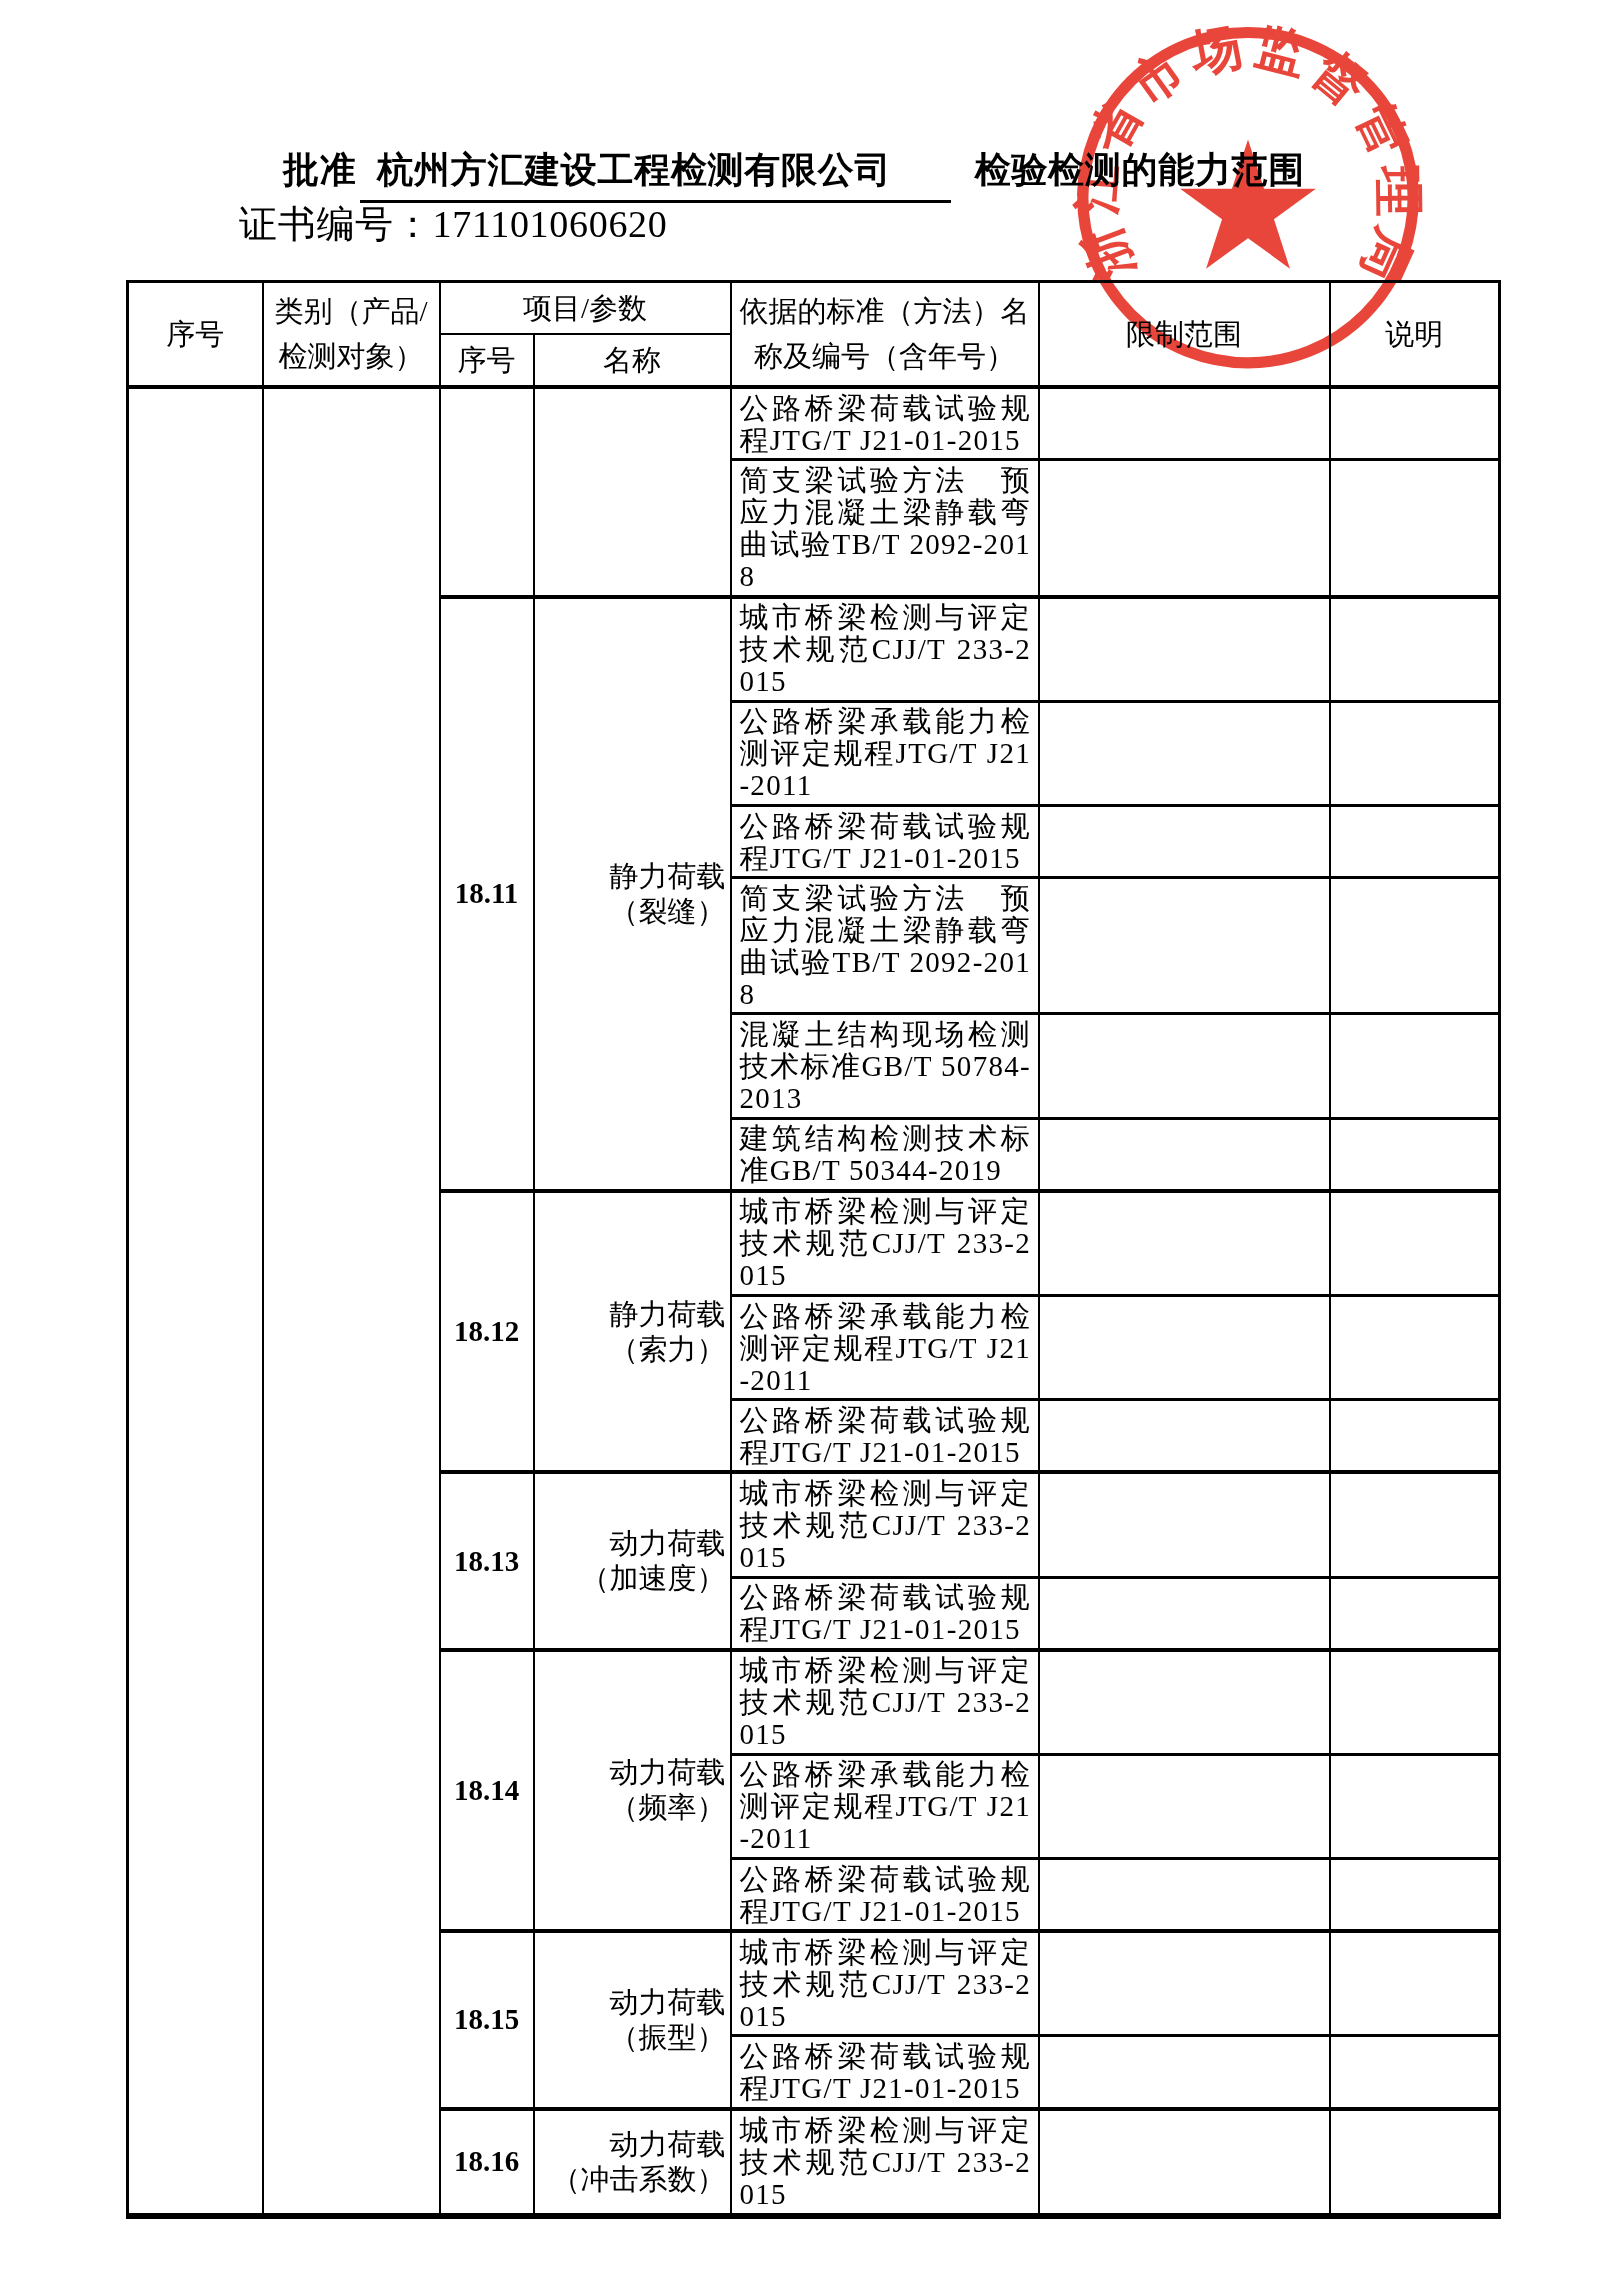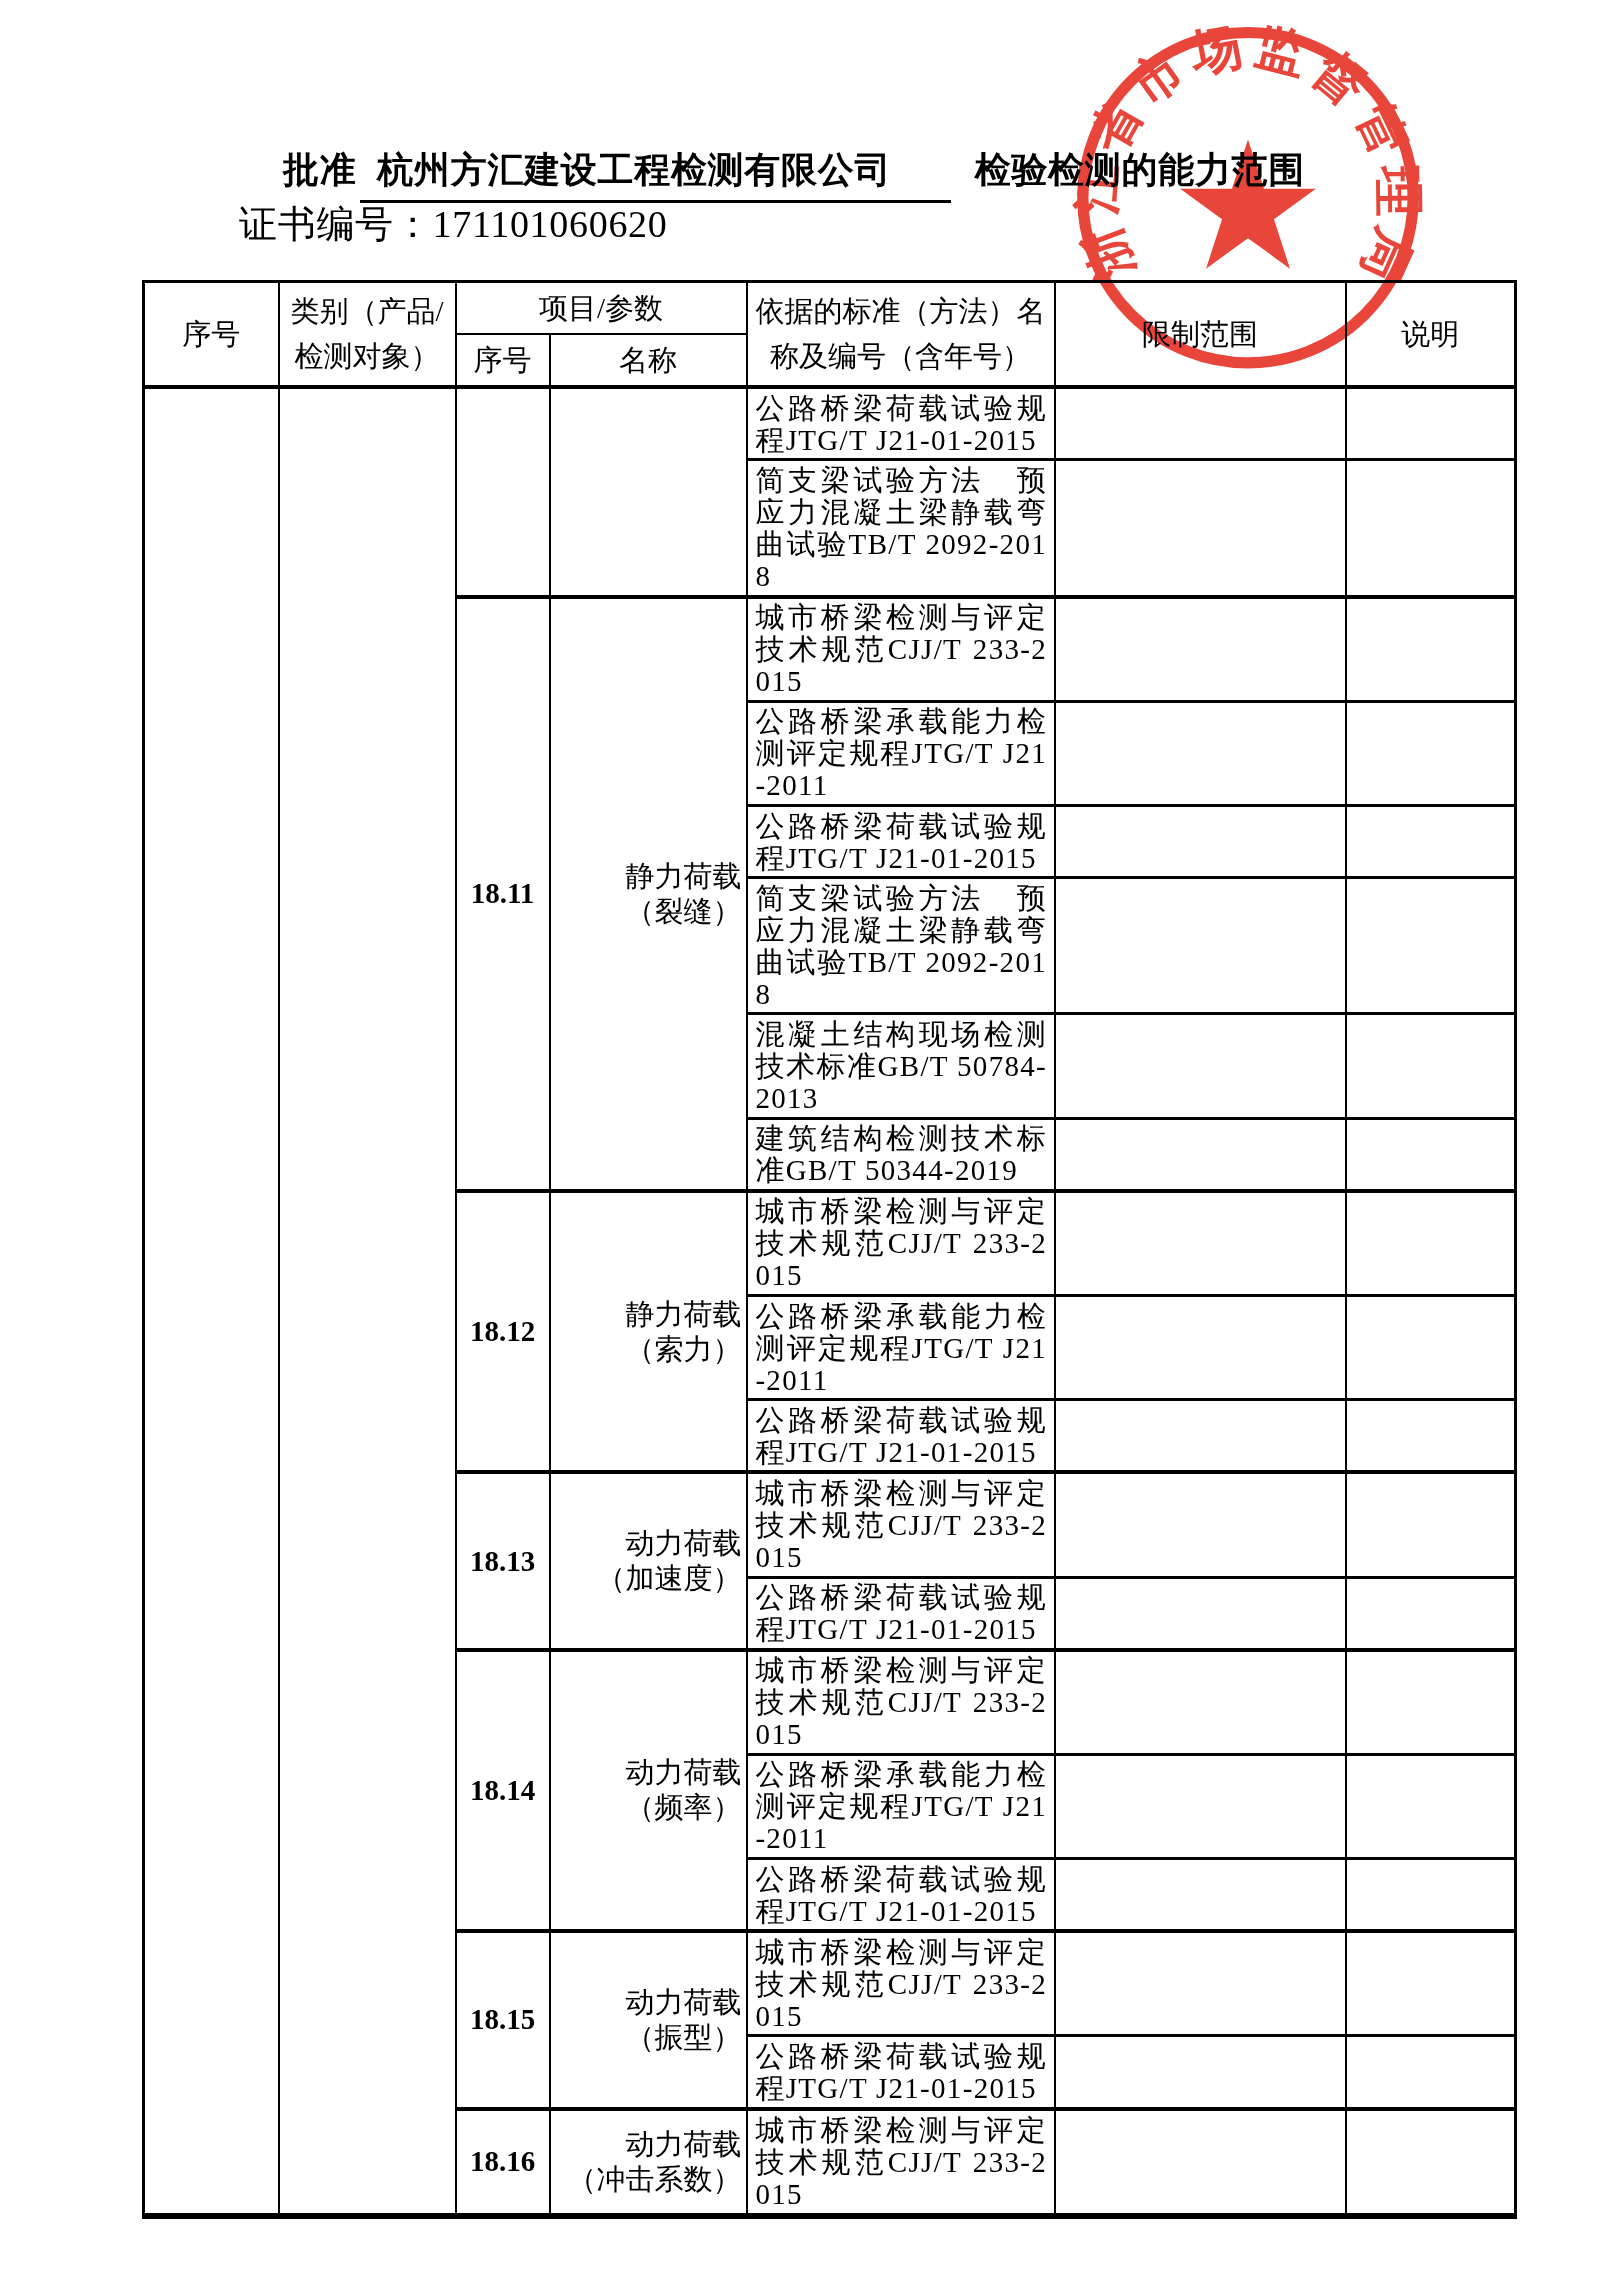--- a/index.html
+++ b/index.html
@@ -29,21 +29,21 @@
 
   
   .stamp {
     position:absolute; left:1063px; top:14.4px; width:370px; height:370px;
     mix-blend-mode:multiply; opacity:0.93; pointer-events:none;
   }
   .stamp text { font-family:"Liberation Serif","DejaVu Serif",serif; font-weight:bold; }
 
   
   .cap-table {
-    position:absolute; left:142px; top:280px; width:1372px;
+    position:absolute; left:126px; top:280px; width:1372px;
     border-collapse:collapse; table-layout:fixed; background:transparent;
   }
   .cap-table { border:3.9px solid #000; border-bottom-width:6.5px; }
   .cap-table th, .cap-table td {
     border:2px solid #000; font-weight:normal; font-size:29px;
     color:#000; vertical-align:middle; padding:2.6px 6.5px;
     overflow:hidden;
   }
   .cap-table thead th {
     text-align:center; line-height:1.55; border-bottom-width:4.6px;

